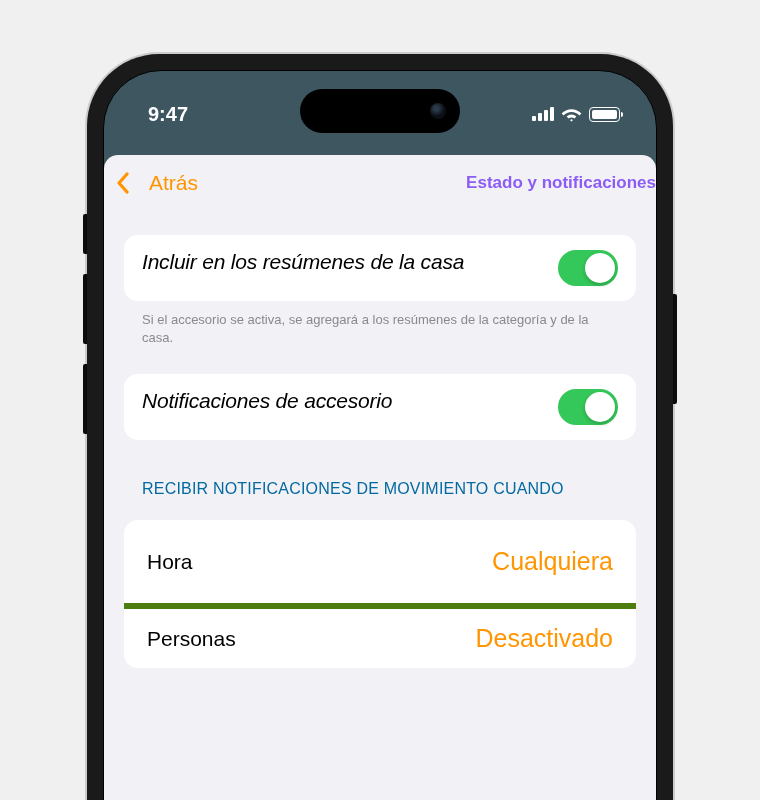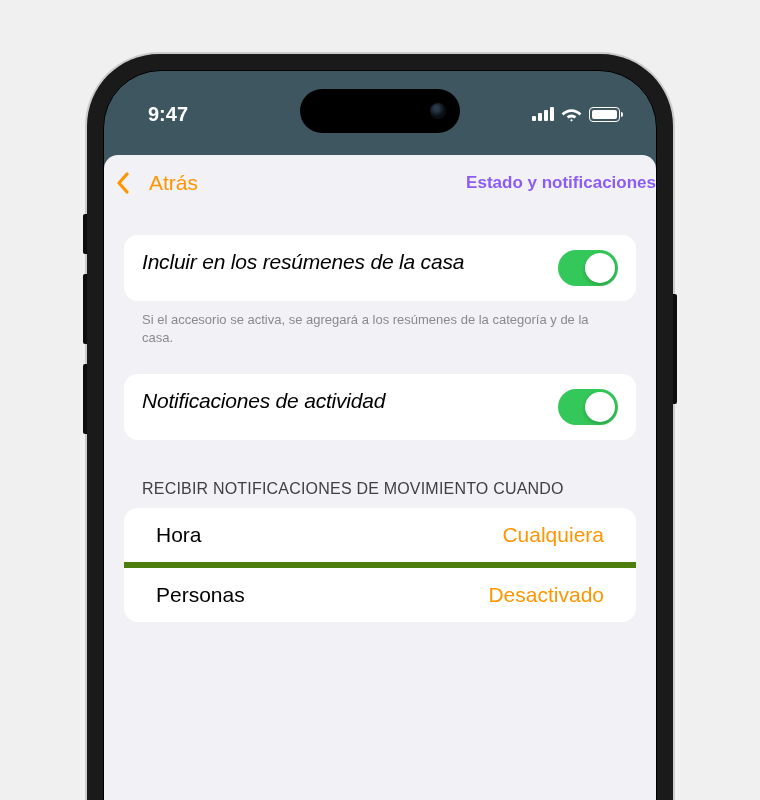--- a/index.html
+++ b/index.html
@@ -227,46 +227,47 @@
     .footer-text {
       color: #8a8a8e;
       font-size: 13px;
       line-height: 1.35;
       padding: 10px 18px 0;
     }
     .section-gap {
       height: 28px;
     }
     .section-header {
-      color: #404040;
+      color: #0369a1;
       font-size: 16px;
       letter-spacing: 0.2px;
-      padding: 40px 18px 10px;
+      padding: 40px 18px 22px;
     }
     .list-group {
       background: #fff;
       border-radius: 14px;
       overflow: hidden;
     }
     .list-row {
       display: flex;
       align-items: center;
       justify-content: space-between;
-      padding: 15px 32px;
+      padding: 15px 23px;
       cursor: pointer;
+      margin-top: 12px;
     }
     .list-row + .list-row {
       border-top: 6px solid #4d7c0f;
     }
     .row-label {
       font-size: 21px;
       color: #000;
     }
     .row-value {
-      font-size: 21px;
+      font-size: 25px;
       color: #ff9500;
     }
   </style>
 </head>
 <body>
 
 <div class="phone-frame">
   <div class="side-btn-right"></div>
   <div class="phone-inner">
 
@@ -308,21 +309,21 @@
 
         <div class="cell">
           <span class="cell-label">Incluir en los resúmenes de la casa</span>
           <div class="toggle"></div>
         </div>
         <div class="footer-text">Si el accesorio se activa, se agregará a los resúmenes de la categoría y de la casa.</div>
 
         <div class="section-gap"></div>
 
         <div class="cell">
-          <span class="cell-label">Notificaciones de actividad</span>
+          <span class="cell-label">Notificaciones de accesorio</span>
           <div class="toggle"></div>
         </div>
 
         <div class="section-header">RECIBIR NOTIFICACIONES DE MOVIMIENTO CUANDO</div>
 
         <div class="list-group">
           <div class="list-row">
             <span class="row-label">Hora</span>
             <span class="row-value">Cualquiera</span>
           </div>

